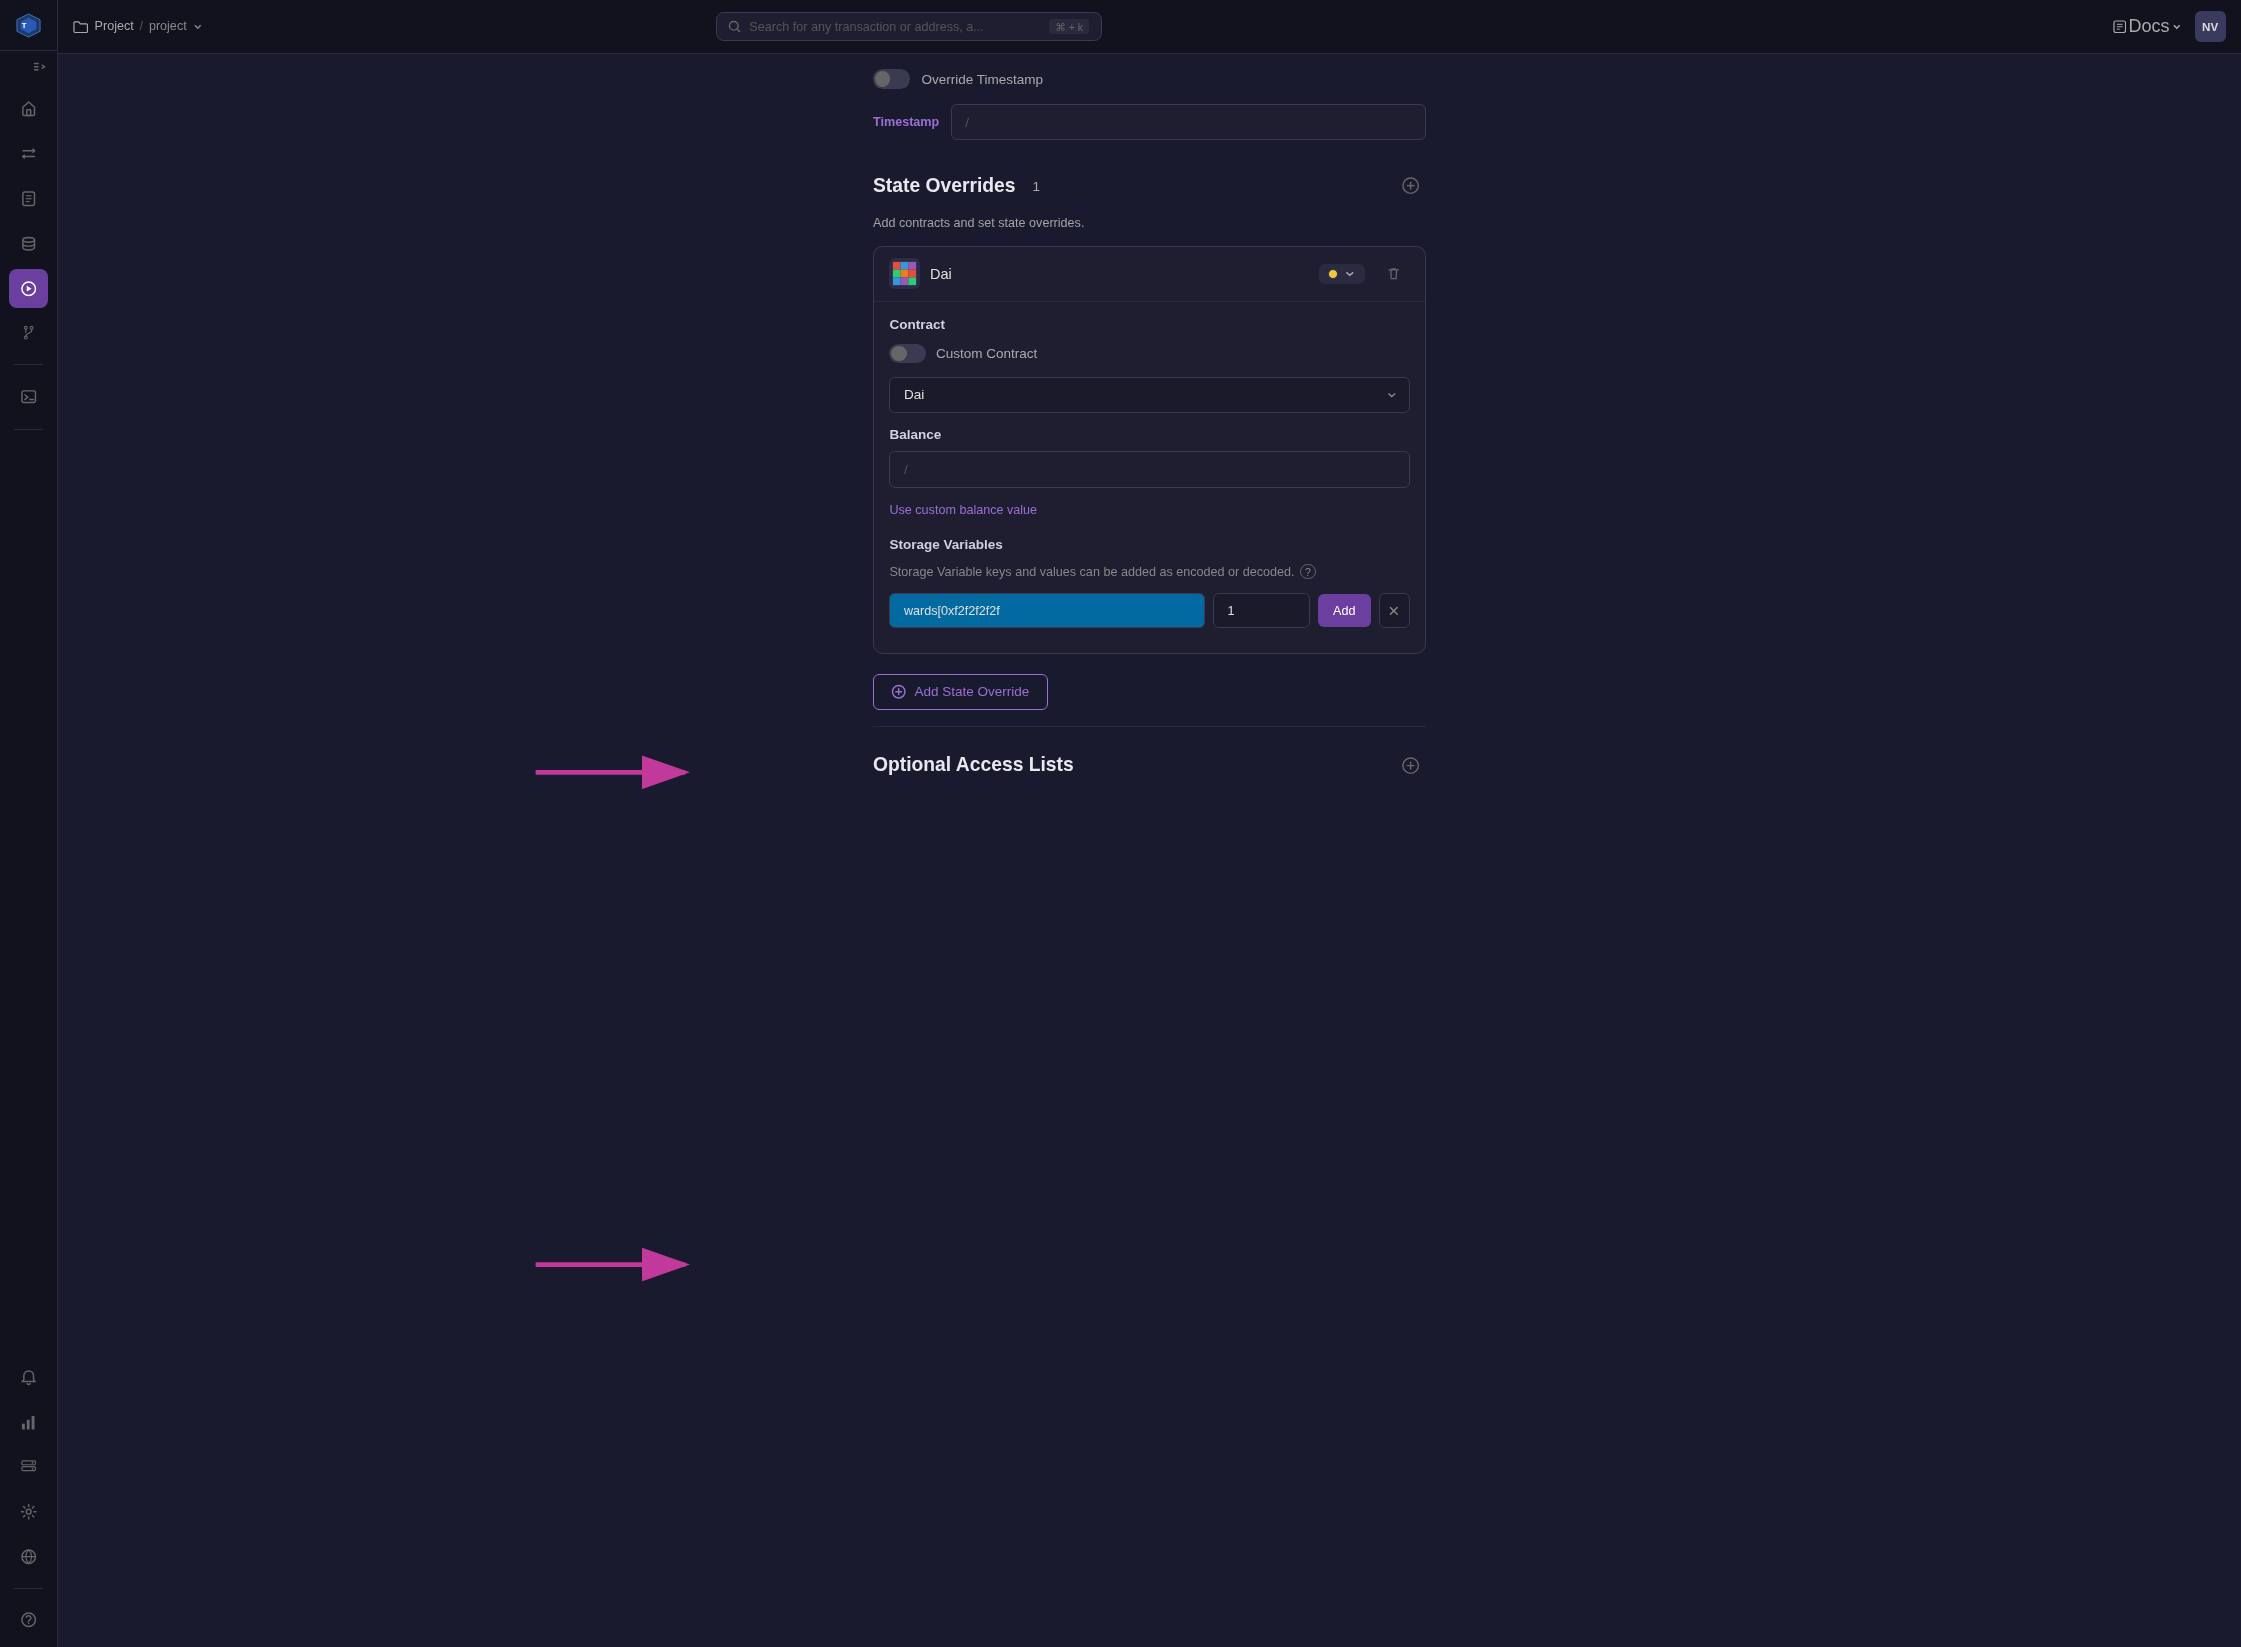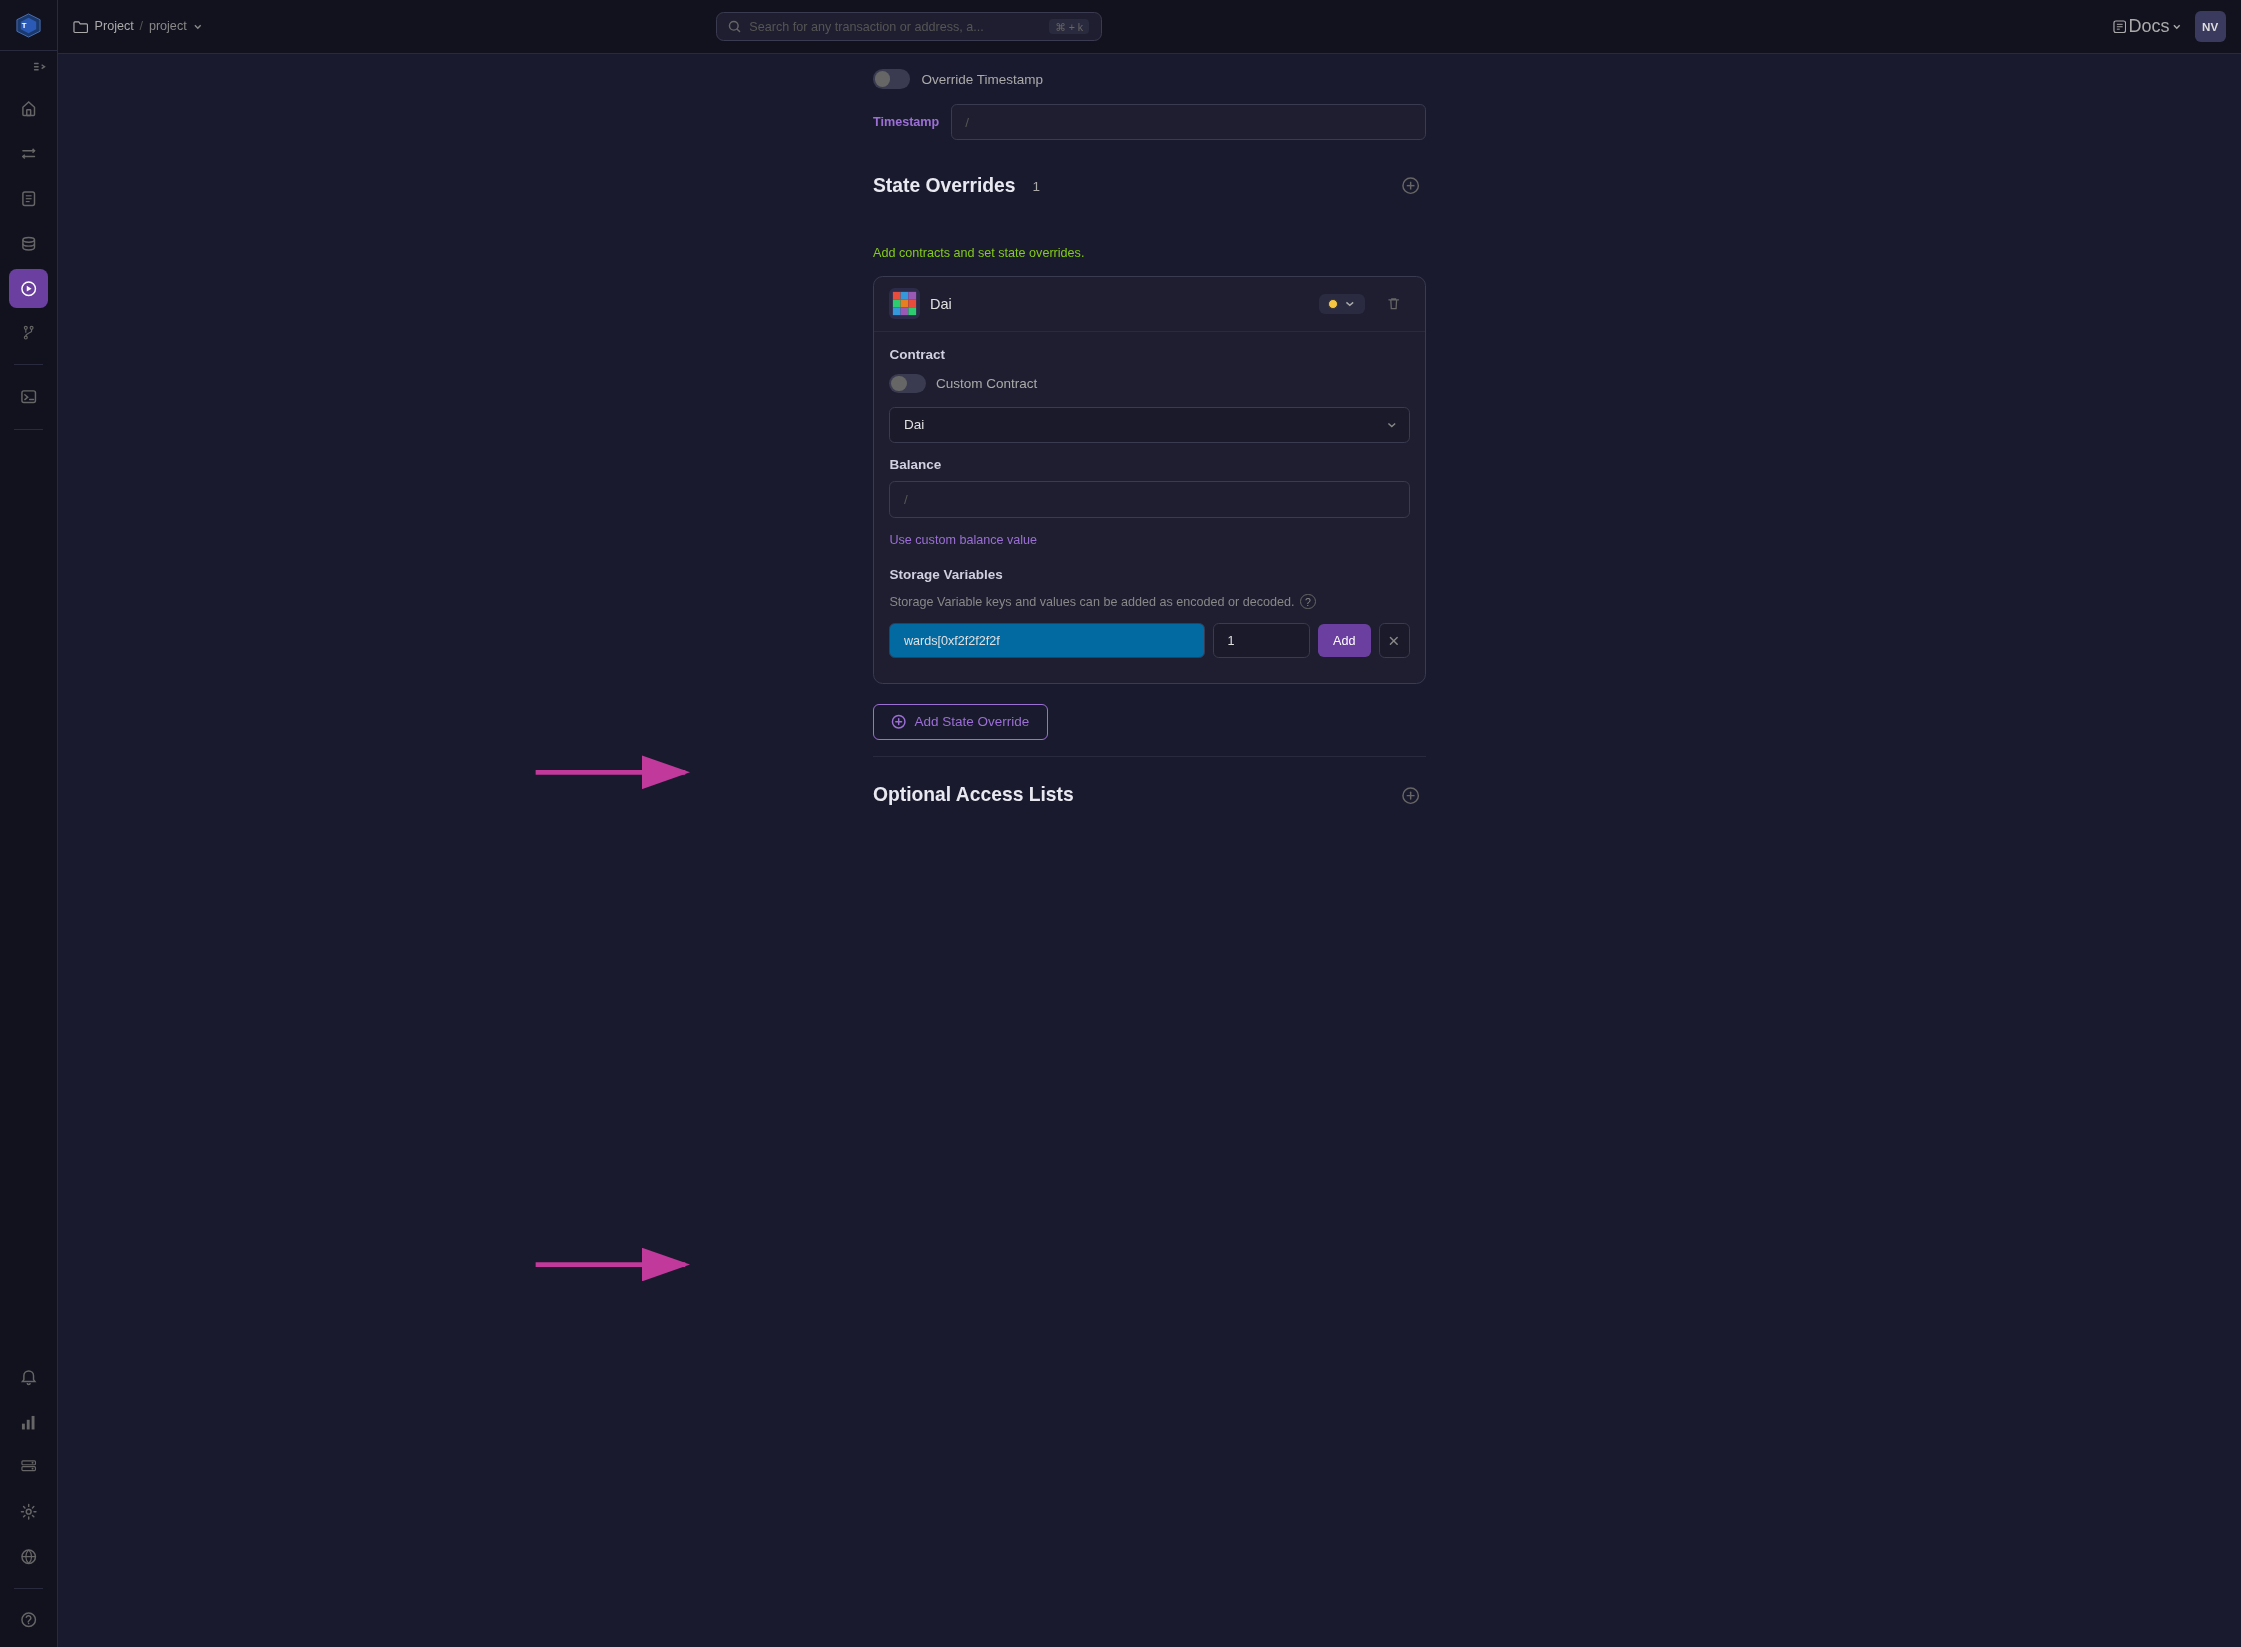--- a/index.html
+++ b/index.html
@@ -269,23 +269,22 @@
       display: flex;
       align-items: center;
       justify-content: center;
       cursor: pointer;
       color: #888;
       border-radius: 5.8px;
     }
 
     .section-description {
       font-size: 12.6px;
-      color: #84cc16;
+      color: #a3a3a3;
       padding: 3.9px 0 15.4px;
-      margin-top: 30px;
     }
 
     
     .contract-card {
       background: #1e1e30;
       border: 1px solid #3a3a50;
       border-radius: 9.7px;
       padding: 0;
       margin-bottom: 15.4px;
     }

